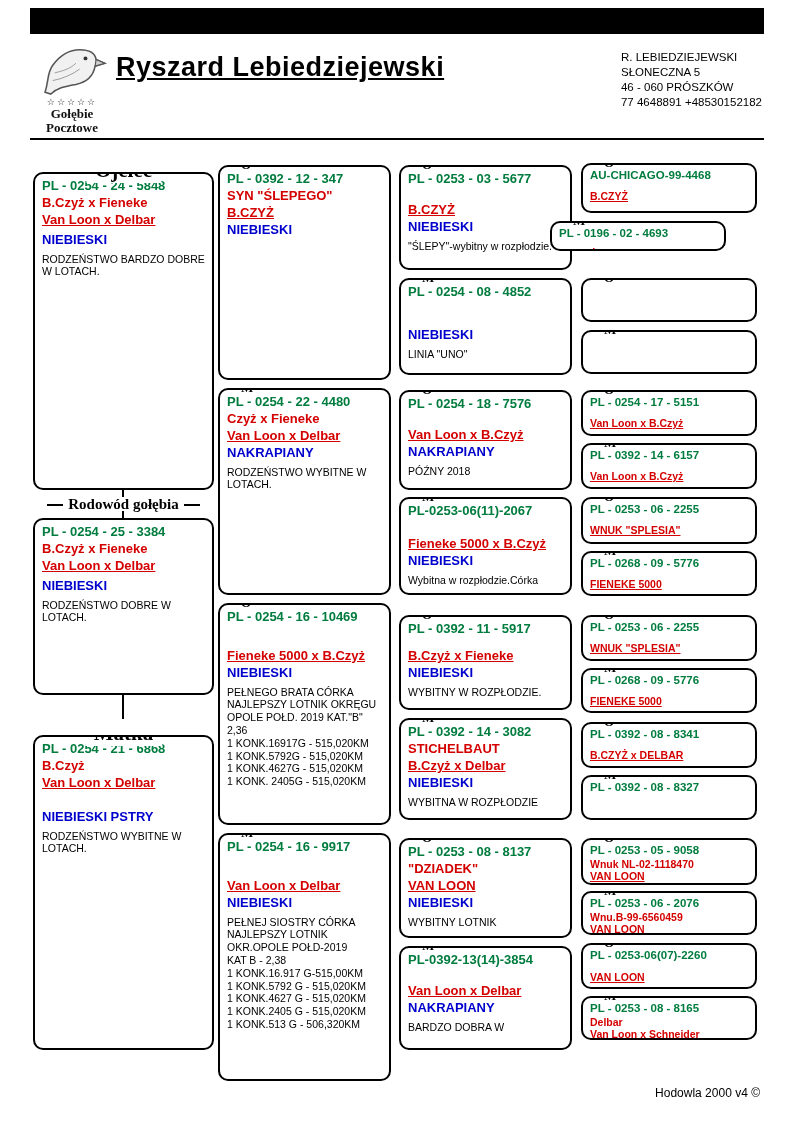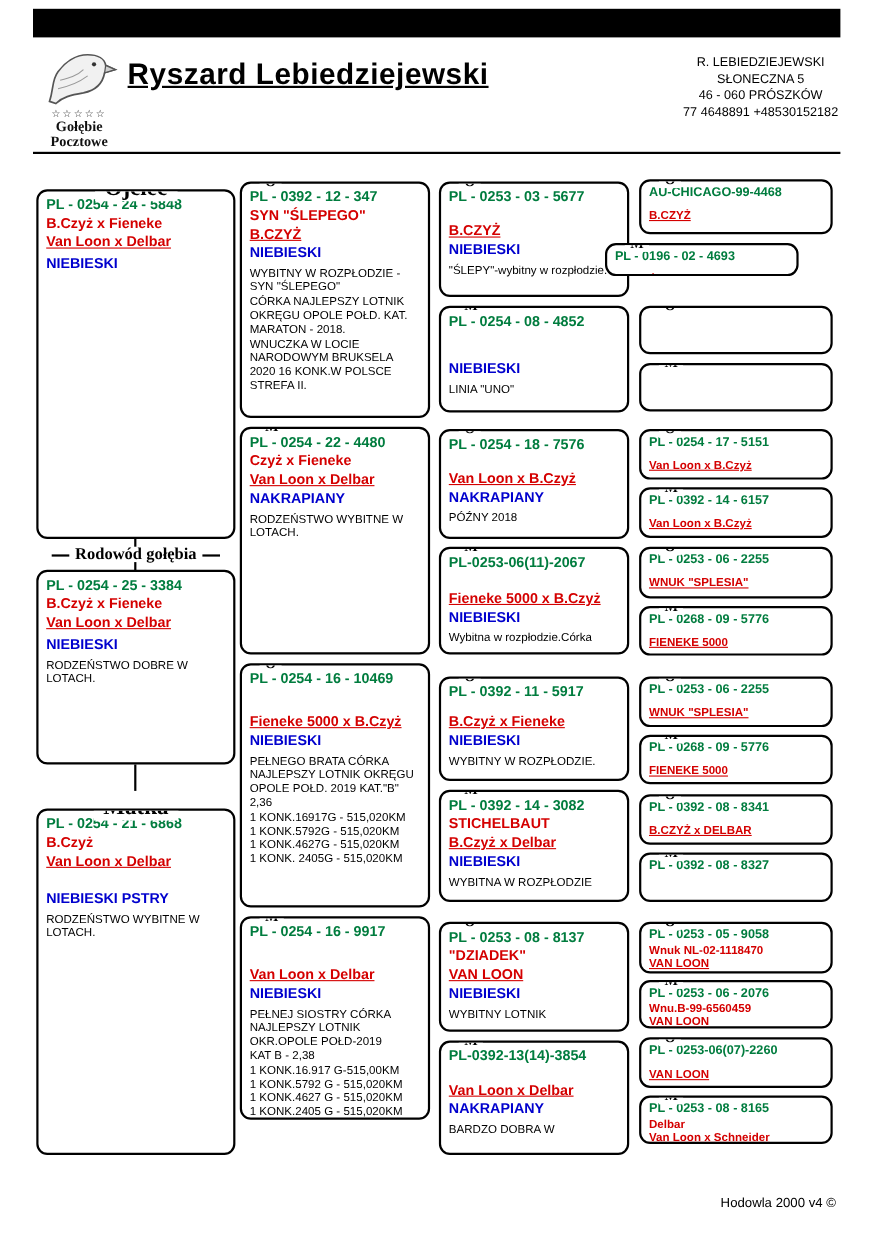--- a/index.html
+++ b/index.html
@@ -9,21 +9,21 @@
 
   .topbar { position:absolute; left:30px; top:8px; width:734px; height:26px; background:#000; }
   .hdr-rule { position:absolute; left:30px; top:138px; width:734px; height:2px; background:#000; }
 
   .logo { position:absolute; left:26px; top:44px; width:92px; text-align:center; }
   .logo-stars { font-size:9px; letter-spacing:2px; color:#222; line-height:1; margin-top:-2px; }
   .logo-name { font-family:"Liberation Serif",serif; font-weight:bold; font-size:13px; color:#111; line-height:1.05; }
 
   .title { position:absolute; left:116px; top:52px; font-size:27px; font-weight:bold; color:#000;
            text-decoration:underline; letter-spacing:.5px; }
-  .address { position:absolute; right:32px; top:50px; text-align:center; font-size:11.5px; line-height:1.3; color:#000; }
+  .address { position:absolute; right:32px; top:50px; text-align:left; font-size:11.5px; line-height:1.3; color:#000; }
 
   .pbox { position:absolute; background:#fff; border:2px solid #000; border-radius:10px;
           padding:4px 6px 2px 7px; overflow:hidden; }
   .tab { position:absolute; top:-10px; left:16px; background:#fff; padding:0 5px;
          font-family:"Liberation Serif",serif; font-weight:bold; font-size:13px; color:#000; z-index:2; }
   .big-tab { position:absolute; top:-16px; left:50%; transform:translateX(-50%); background:#fff;
              padding:0 9px; font-family:"Liberation Serif",serif; font-weight:bold; font-size:21px;
              color:#000; white-space:nowrap; z-index:2; }
 
   .ring { color:#007c3e; font-weight:bold; font-size:13px; line-height:1.3; }
@@ -74,20 +74,21 @@
   </div>
 
   <div class="hdr-rule"></div>
 
   <div class="pbox" style="left:33px;top:172px;width:181px;height:318px">
     <span class="big-tab">Ojciec</span>
     <div class="ring">PL - 0254 - 24 - 5848</div>
     <div class="name">B.Czyż x Fieneke</div>
     <div class="name u">Van Loon x Delbar</div>
     <div class="clr" style="margin-top:3px">NIEBIESKI</div>
+    <div class="desc">RODZEŃSTWO BARDZO DOBRE W LOTACH.</div>
   </div>
 
   <div class="vline" style="left:122px;top:490px;height:7px"></div>
   <div class="rodowod">
       <span>Rodowód gołębia</span>
     </div>
   <div class="vline" style="left:122px;top:511px;height:8px"></div>
 
   <div class="pbox" style="left:33px;top:518px;width:181px;height:177px">
     <div class="ring">PL - 0254 - 25 - 3384</div>
@@ -107,23 +108,20 @@
     <div class="clr" style="margin-top:17px">NIEBIESKI PSTRY</div>
     <div class="desc">RODZEŃSTWO WYBITNE W LOTACH.</div>
   </div>
 
   <div class="pbox" style="left:218px;top:165px;width:173px;height:215px">
     <span class="tab">O</span>
     <div class="ring">PL - 0392 - 12 - 347</div>
     <div class="name">SYN "ŚLEPEGO"</div>
     <div class="name u">B.CZYŻ</div>
     <div class="clr">NIEBIESKI</div>
-    <div class="desc">WYBITNY W ROZPŁODZIE - SYN "ŚLEPEGO"
-CÓRKA NAJLEPSZY LOTNIK OKRĘGU OPOLE POŁD. KAT. MARATON - 2018.
-WNUCZKA W LOCIE NARODOWYM BRUKSELA 2020 16 KONK.W POLSCE STREFA II.</div>
   </div>
 
   <div class="pbox" style="left:218px;top:388px;width:173px;height:207px">
     <span class="tab">M</span>
     <div class="ring">PL - 0254 - 22 - 4480</div>
     <div class="name">Czyż x Fieneke</div>
     <div class="name u">Van Loon x Delbar</div>
     <div class="clr">NAKRAPIANY</div>
     <div class="desc">RODZEŃSTWO WYBITNE W LOTACH.</div>
   </div>
@@ -134,21 +132,21 @@
     <div class="name u" style="margin-top:22px">Fieneke 5000 x B.Czyż</div>
     <div class="clr">NIEBIESKI</div>
     <div class="desc">PEŁNEGO BRATA CÓRKA NAJLEPSZY LOTNIK OKRĘGU
 OPOLE POŁD.  2019 KAT."B" 2,36
 1 KONK.16917G - 515,020KM
 1 KONK.5792G - 515,020KM
 1 KONK.4627G - 515,020KM
 1 KONK. 2405G - 515,020KM</div>
   </div>
 
-  <div class="pbox" style="left:218px;top:833px;width:173px;height:185px">
+  <div class="pbox" style="left:218px;top:833px;width:173px;height:248px">
     <span class="tab">M</span>
     <div class="ring">PL - 0254 - 16 - 9917</div>
     <div class="name u" style="margin-top:22px">Van Loon x Delbar</div>
     <div class="clr">NIEBIESKI</div>
     <div class="desc">PEŁNEJ SIOSTRY CÓRKA NAJLEPSZY LOTNIK OKR.OPOLE POŁD-2019
 KAT B - 2,38
 1 KONK.16.917 G-515,00KM
 1 KONK.5792 G - 515,020KM
 1 KONK.4627 G - 515,020KM
 1 KONK.2405 G - 515,020KM

